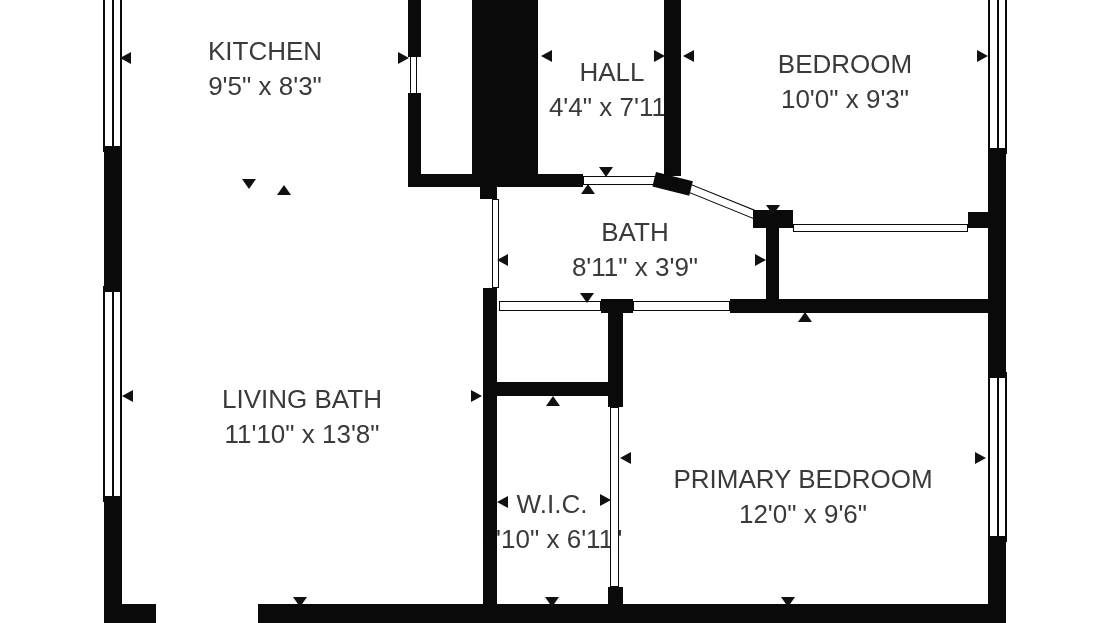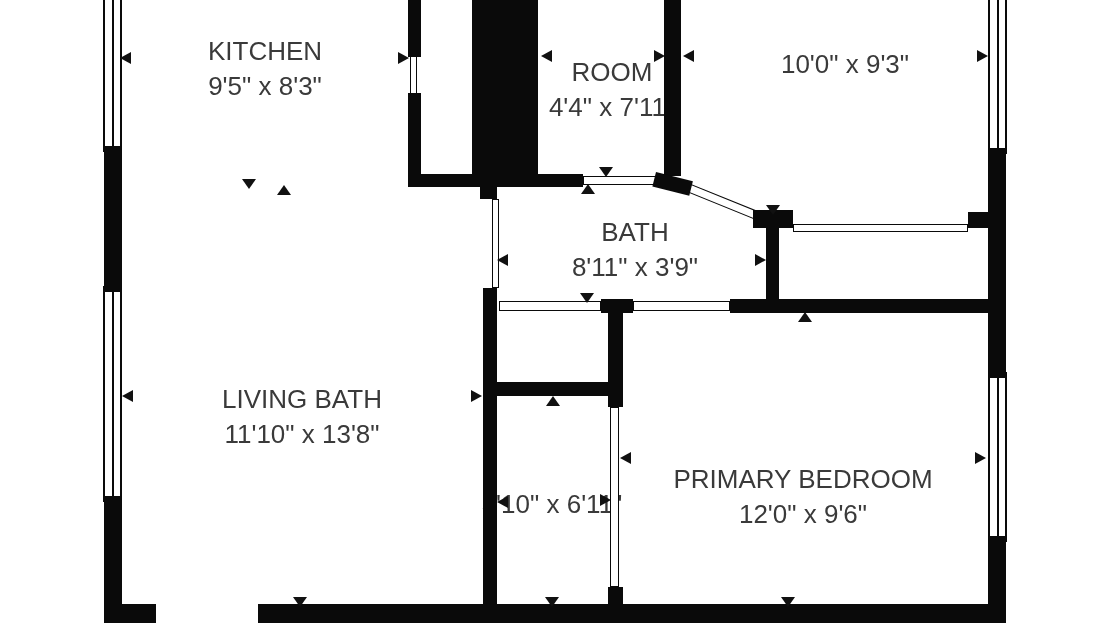--- a/index.html
+++ b/index.html
@@ -81,35 +81,37 @@
   <div class="w" style="left:492px;top:382px;width:123px;height:14px;"></div>
   <div class="w" style="left:608px;top:313px;width:15px;height:94px;"></div>
   <div class="open" style="left:610px;top:407px;width:9px;height:180px;"></div>
   <div class="w" style="left:608px;top:587px;width:15px;height:30px;"></div>
 
   <div class="lbl" style="left:265px;top:34px;">
     <div>KITCHEN</div>
     <div>9'5" x 8'3"</div>
   </div>
   <div class="lbl" style="left:612px;top:55px;">
-    <div>ROOM</div>
+    <div>HALL</div>
     <div>4'4" x 7'11"</div>
   </div>
   <div class="lbl" style="left:845px;top:47px;">
+    <div>BEDROOM</div>
     <div>10'0" x 9'3"</div>
   </div>
   <div class="lbl" style="left:635px;top:215px;">
     <div>BATH</div>
     <div>8'11" x 3'9"</div>
   </div>
   <div class="lbl" style="left:302px;top:382px;">
     <div>LIVING BATH</div>
     <div>11'10" x 13'8"</div>
   </div>
   <div class="lbl" style="left:552px;top:487px;">
+    <div>W.I.C.</div>
     <div>3'10" x 6'11"</div>
   </div>
   <div class="lbl" style="left:803px;top:462px;">
     <div>PRIMARY BEDROOM</div>
     <div>12'0" x 9'6"</div>
   </div>
 
   <div class="ar a-left" style="left:120px;top:52px;"></div>
   <div class="ar a-right" style="left:398px;top:52px;"></div>
   <div class="ar a-down" style="left:242px;top:179px;"></div>

